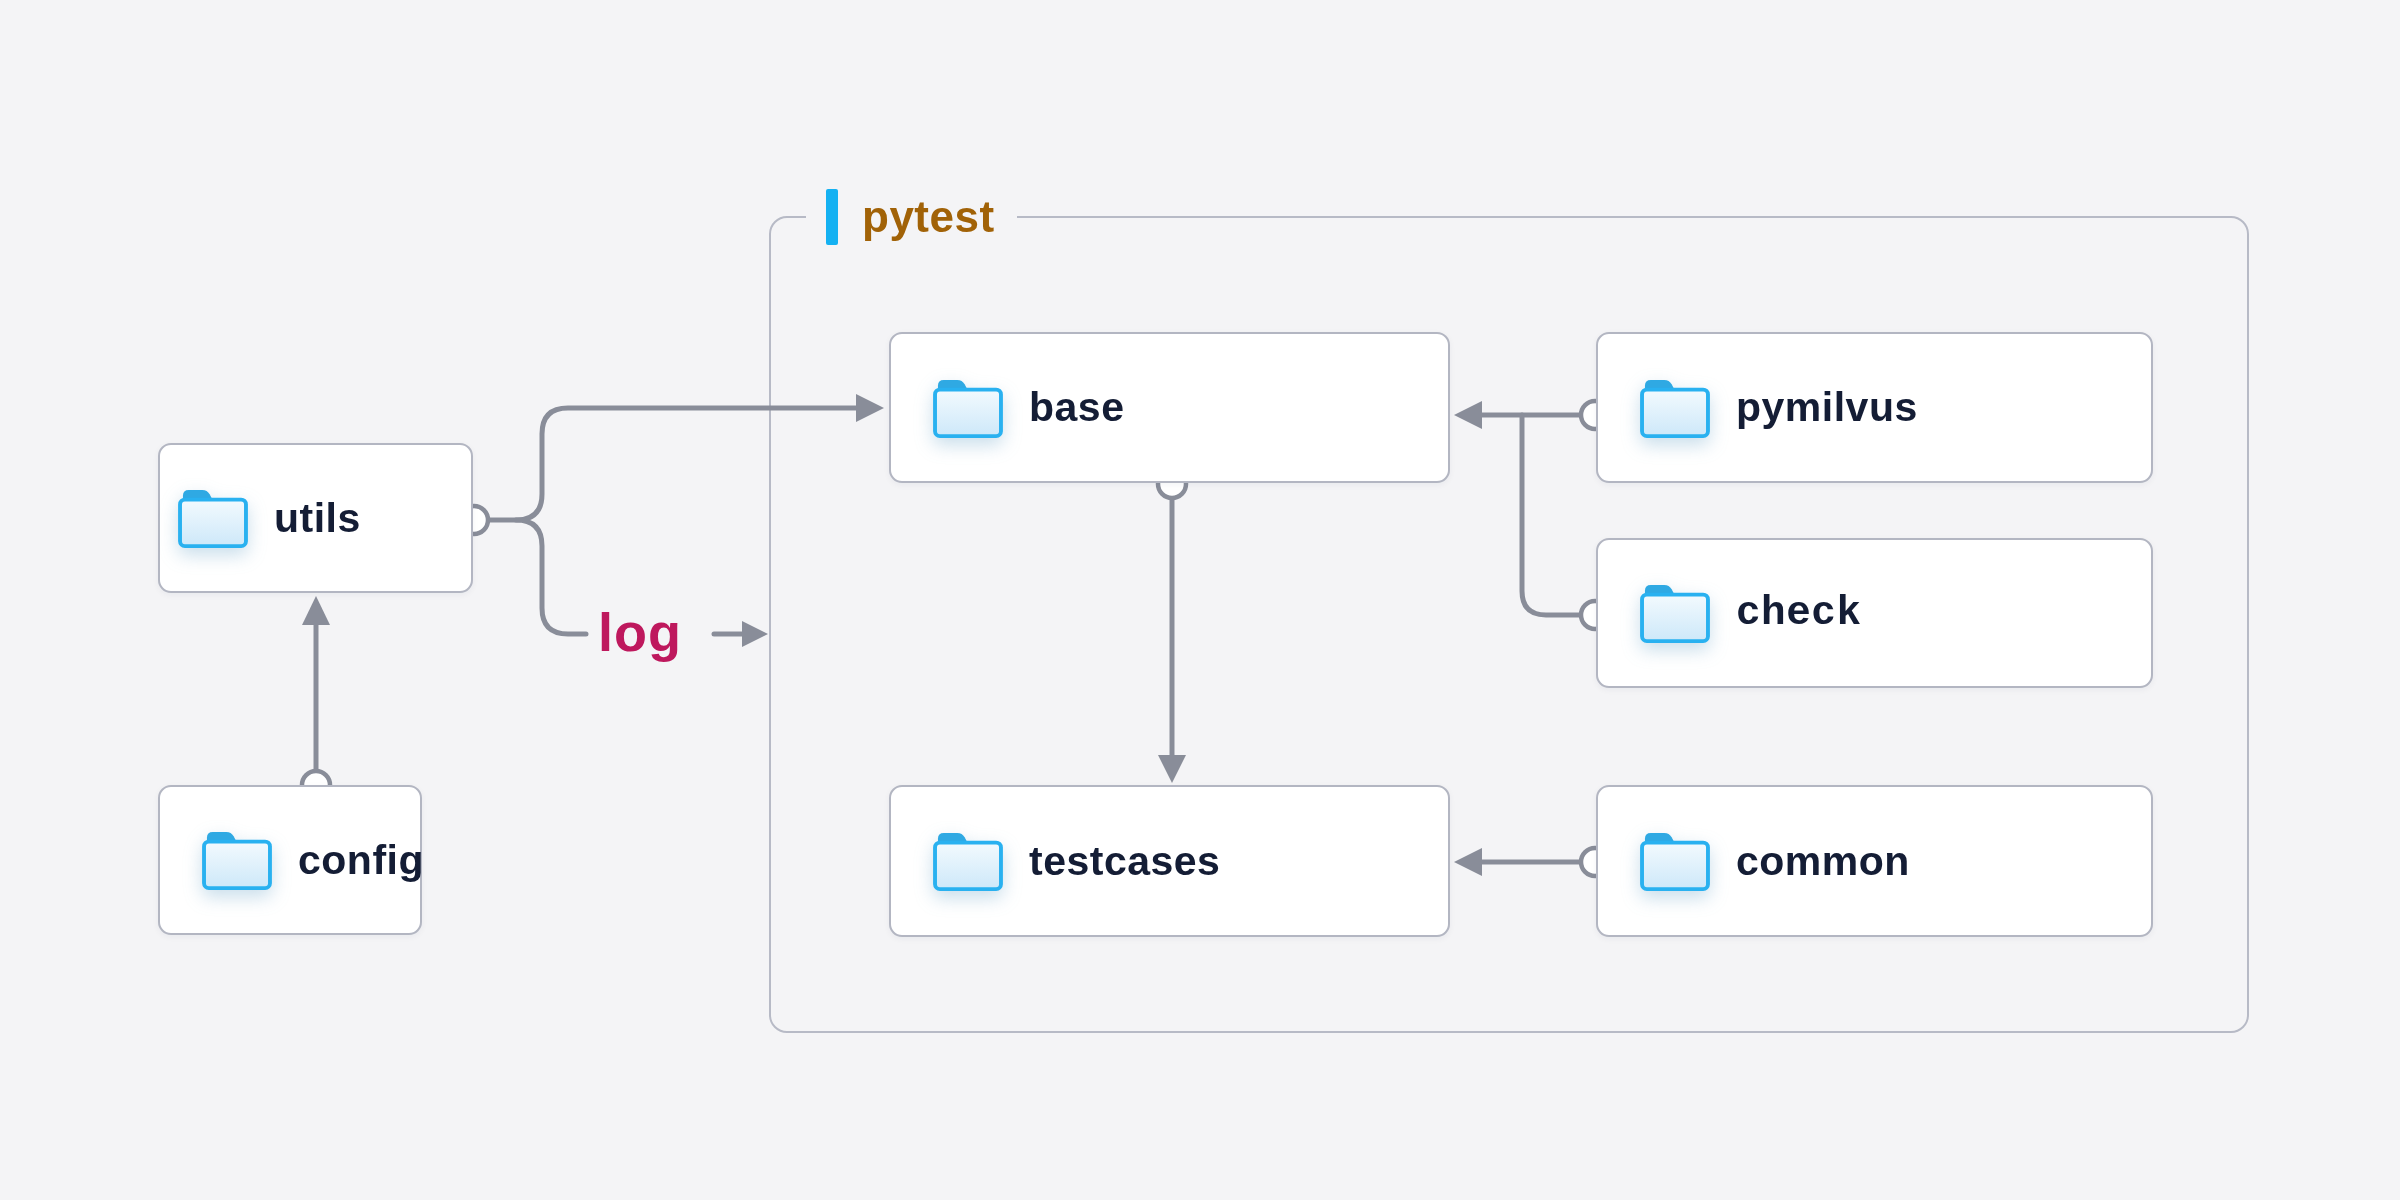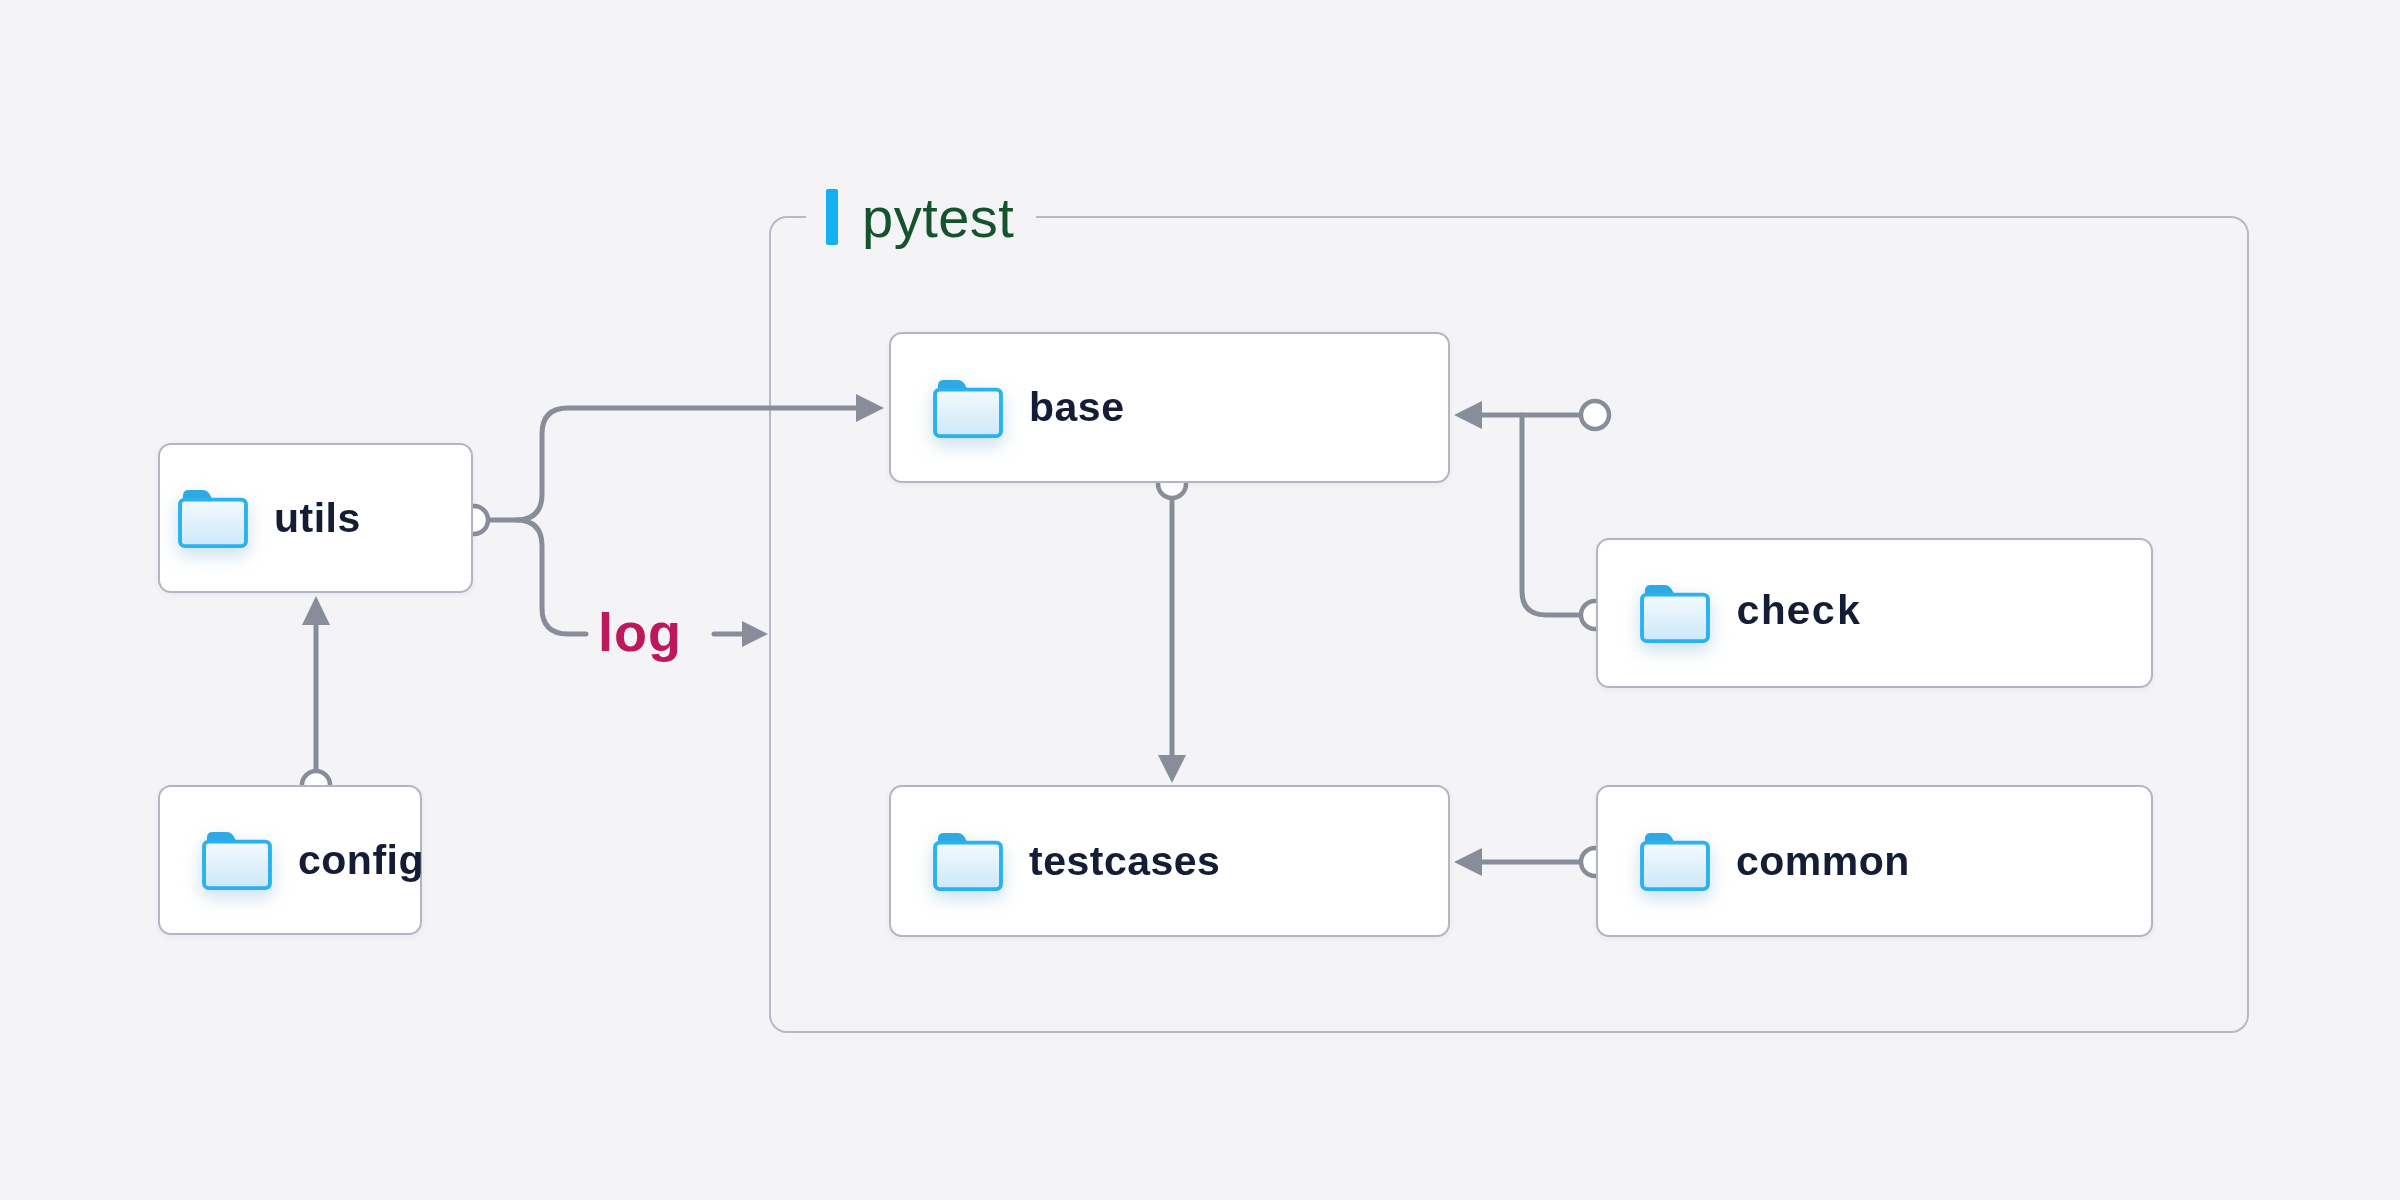--- a/index.html
+++ b/index.html
@@ -11,21 +11,21 @@
   .group-box{
     position:absolute;left:769px;top:216px;width:1476px;height:813px;
     border:2px solid #b7bac6;border-radius:18px;background:transparent;
   }
   .group-label{
     position:absolute;left:806px;top:188px;height:58px;
     display:flex;align-items:center;gap:24px;
     background:#f4f4f6;padding:0 22px 0 20px;z-index:3;
   }
   .accent-bar{width:12px;height:56px;background:#14b1f2;border-radius:2px;}
-  .group-label-text{font-size:56px;font-weight:400;color:#14532d;letter-spacing:.5px;}
+  .group-label-text{font-size:44px;font-weight:700;color:#a16207;letter-spacing:.5px;}
   
   .node{
     position:absolute;background:#ffffff;border:2px solid #b3b6c2;border-radius:13px;
     display:flex;align-items:center;gap:24px;padding-left:40px;box-sizing:border-box;
     box-shadow:0 2px 6px rgba(25,39,80,.05);z-index:2;
   }
   .node-label{font-size:41px;font-weight:700;color:#141d35;letter-spacing:.5px;}
   .n-utils    {left:158px; top:443px; width:315px;height:150px;padding-left:16px;}
   .n-config   {left:158px; top:785px; width:264px;height:150px;}
   .n-base     {left:889px; top:332px; width:561px;height:151px;}
@@ -125,20 +125,27 @@
   </div>
 
   <div class="node n-testcases">
     <svg class="folder" width="74" height="64" viewBox="0 0 76 66">
       <path d="M7 16 L7 10 Q7 4 13 4 L27 4 Q32 4 34.5 8.5 L38.5 16 Z" fill="#2fa9e3"></path>
       <rect x="4" y="14" width="68" height="48" rx="5" fill="url(#fgrad)" stroke="#29b1f0" stroke-width="4"></rect>
     </svg>
     <span class="node-label">testcases</span>
   </div>
 
+  <div class="node n-pymilvus">
+    <svg class="folder" width="74" height="64" viewBox="0 0 76 66">
+      <path d="M7 16 L7 10 Q7 4 13 4 L27 4 Q32 4 34.5 8.5 L38.5 16 Z" fill="#2fa9e3"></path>
+      <rect x="4" y="14" width="68" height="48" rx="5" fill="url(#fgrad)" stroke="#29b1f0" stroke-width="4"></rect>
+    </svg>
+    <span class="node-label">pymilvus</span>
+  </div>
 
   <div class="node n-check">
     <svg class="folder" width="74" height="64" viewBox="0 0 76 66">
       <path d="M7 16 L7 10 Q7 4 13 4 L27 4 Q32 4 34.5 8.5 L38.5 16 Z" fill="#2fa9e3"></path>
       <rect x="4" y="14" width="68" height="48" rx="5" fill="url(#fgrad)" stroke="#29b1f0" stroke-width="4"></rect>
     </svg>
     <span class="node-label">check</span>
   </div>
 
   <div class="node n-common">

